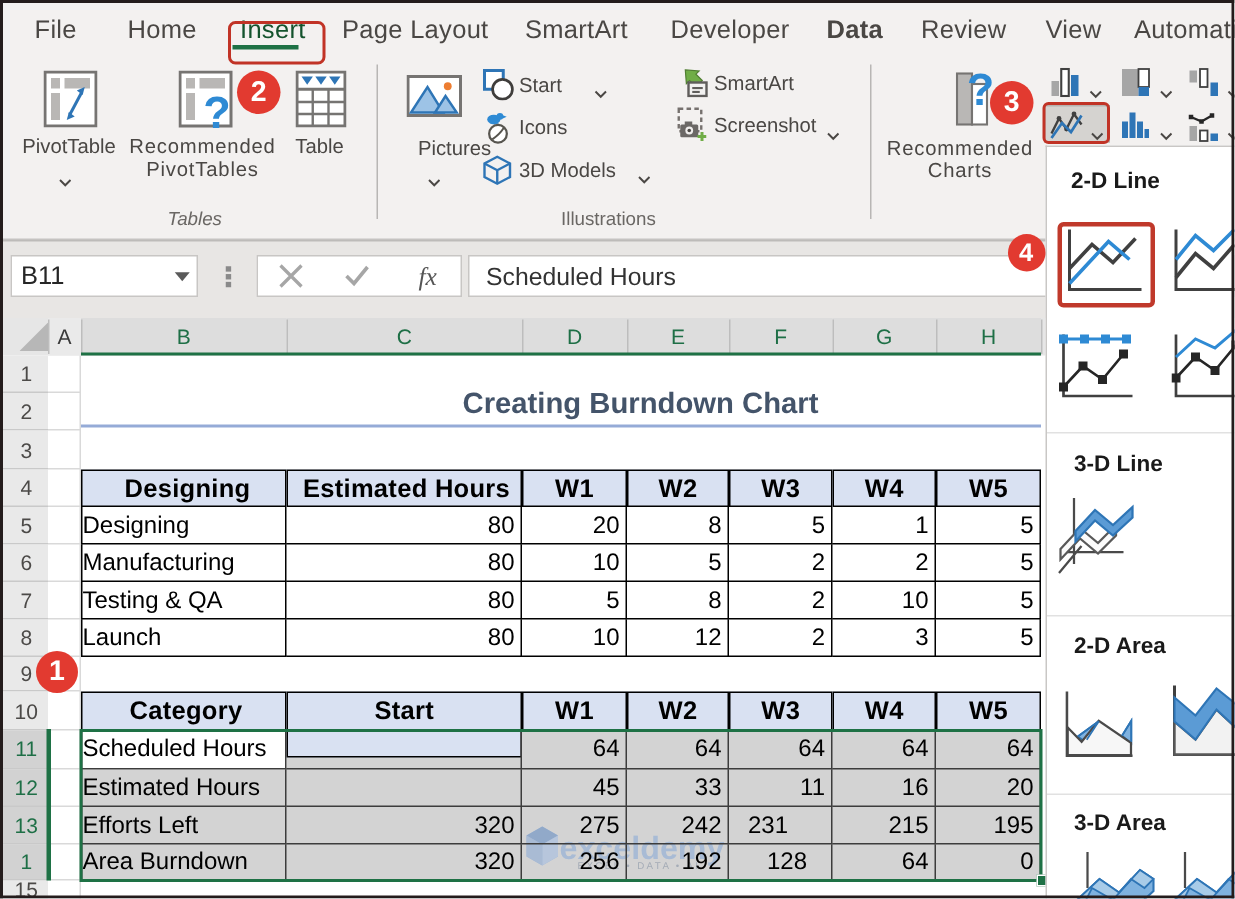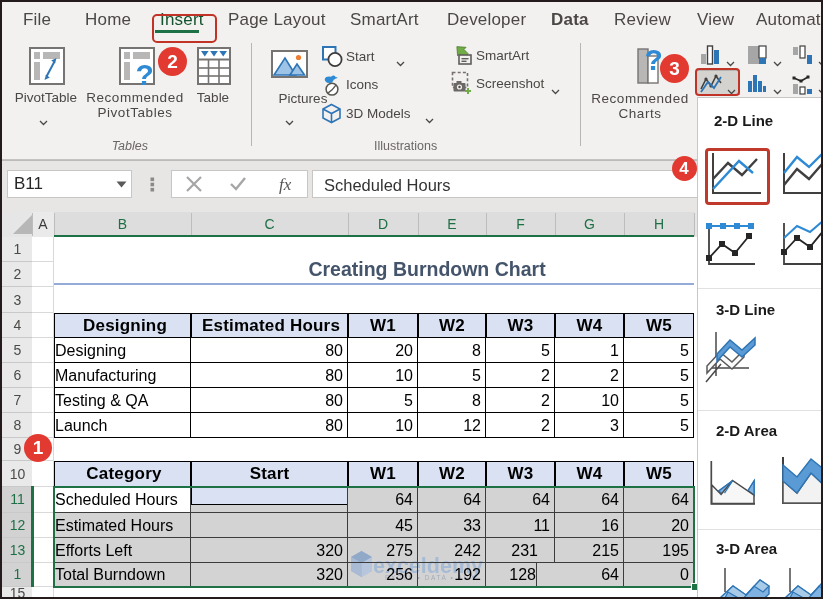--- a/index.html
+++ b/index.html
@@ -351,28 +351,28 @@
 <div class="abs cellb num" style="left:191px;top:512.5px;width:157px;height:25.5px;line-height:25.5px;border:1px solid #3c3c3c;border-top:none;border-left:none;box-sizing:border-box;padding-right:4px;z-index:6;"></div>
 <div class="abs cellb num" style="left:348px;top:512.5px;width:70px;height:25.5px;line-height:25.5px;border:1px solid #3c3c3c;border-top:none;border-left:none;box-sizing:border-box;padding-right:4px;z-index:6;">45</div>
 <div class="abs cellb num" style="left:418px;top:512.5px;width:68px;height:25.5px;line-height:25.5px;border:1px solid #3c3c3c;border-top:none;border-left:none;box-sizing:border-box;padding-right:4px;z-index:6;">33</div>
 <div class="abs cellb num" style="left:486px;top:512.5px;width:69px;height:25.5px;line-height:25.5px;border:1px solid #3c3c3c;border-top:none;border-left:none;box-sizing:border-box;padding-right:4px;z-index:6;">11</div>
 <div class="abs cellb num" style="left:555px;top:512.5px;width:69px;height:25.5px;line-height:25.5px;border:1px solid #3c3c3c;border-top:none;border-left:none;box-sizing:border-box;padding-right:4px;z-index:6;">16</div>
 <div class="abs cellb num" style="left:624px;top:512.5px;width:70px;height:25.5px;line-height:25.5px;border:1px solid #3c3c3c;border-top:none;border-left:none;box-sizing:border-box;padding-right:4px;z-index:6;">20</div>
 <div class="abs cellb" style="left:54px;top:538px;width:137px;height:25px;line-height:25px;border:1px solid #3c3c3c;border-top:none;box-sizing:border-box;padding-left:0px;z-index:6;">Efforts Left</div>
 <div class="abs cellb num" style="left:191px;top:538px;width:157px;height:25px;line-height:25px;border:1px solid #3c3c3c;border-top:none;border-left:none;box-sizing:border-box;padding-right:4px;z-index:6;">320</div>
 <div class="abs cellb num" style="left:348px;top:538px;width:70px;height:25px;line-height:25px;border:1px solid #3c3c3c;border-top:none;border-left:none;box-sizing:border-box;padding-right:4px;z-index:6;">275</div>
 <div class="abs cellb num" style="left:418px;top:538px;width:68px;height:25px;line-height:25px;border:1px solid #3c3c3c;border-top:none;border-left:none;box-sizing:border-box;padding-right:4px;z-index:6;">242</div>
-<div class="abs cellb num" style="left:486px;top:538px;width:69px;height:25px;line-height:25px;border:1px solid #3c3c3c;border-top:none;border-left:none;box-sizing:border-box;padding-right:16px;z-index:6;">231</div>
+<div class="abs cellb num" style="left:486px;top:538px;width:69px;height:25px;line-height:25px;border:1px solid #3c3c3c;border-top:none;border-left:none;box-sizing:border-box;padding-right:16px;z-index:6;text-align:center;">231</div>
 <div class="abs cellb num" style="left:555px;top:538px;width:69px;height:25px;line-height:25px;border:1px solid #3c3c3c;border-top:none;border-left:none;box-sizing:border-box;padding-right:4px;z-index:6;">215</div>
 <div class="abs cellb num" style="left:624px;top:538px;width:70px;height:25px;line-height:25px;border:1px solid #3c3c3c;border-top:none;border-left:none;box-sizing:border-box;padding-right:4px;z-index:6;">195</div>
-<div class="abs cellb" style="left:54px;top:563px;width:137px;height:23.5px;line-height:23.5px;border:1px solid #3c3c3c;border-top:none;box-sizing:border-box;padding-left:0px;z-index:6;">Total Burndown</div>
+<div class="abs cellb" style="left:54px;top:563px;width:137px;height:23.5px;line-height:23.5px;border:1px solid #3c3c3c;border-top:none;box-sizing:border-box;padding-left:0px;z-index:6;">Area Burndown</div>
 <div class="abs cellb num" style="left:191px;top:563px;width:157px;height:23.5px;line-height:23.5px;border:1px solid #3c3c3c;border-top:none;border-left:none;box-sizing:border-box;padding-right:4px;z-index:6;">320</div>
 <div class="abs cellb num" style="left:348px;top:563px;width:70px;height:23.5px;line-height:23.5px;border:1px solid #3c3c3c;border-top:none;border-left:none;box-sizing:border-box;padding-right:4px;z-index:6;">256</div>
 <div class="abs cellb num" style="left:418px;top:563px;width:68px;height:23.5px;line-height:23.5px;border:1px solid #3c3c3c;border-top:none;border-left:none;box-sizing:border-box;padding-right:4px;z-index:6;">192</div>
-<div class="abs cellb num" style="left:468px;top:563px;width:69px;height:23.5px;line-height:23.5px;border:1px solid #3c3c3c;border-top:none;border-left:none;box-sizing:border-box;padding-right:0;z-index:6;">128</div>
+<div class="abs cellb num" style="left:486px;top:563px;width:69px;height:23.5px;line-height:23.5px;border:1px solid #3c3c3c;border-top:none;border-left:none;box-sizing:border-box;padding-right:16px;z-index:6;">128</div>
 <div class="abs cellb num" style="left:555px;top:563px;width:69px;height:23.5px;line-height:23.5px;border:1px solid #3c3c3c;border-top:none;border-left:none;box-sizing:border-box;padding-right:4px;z-index:6;">64</div>
 <div class="abs cellb num" style="left:624px;top:563px;width:70px;height:23.5px;line-height:23.5px;border:1px solid #3c3c3c;border-top:none;border-left:none;box-sizing:border-box;padding-right:4px;z-index:6;">0</div>
 <div class="abs" style="left:53px;top:485.5px;width:642px;height:102px;border:2.5px solid #1e7145;box-sizing:border-box;z-index:10;"></div>
 <div class="abs" style="left:691px;top:583px;width:6px;height:6px;background:#1e7145;border:1px solid #fff;z-index:11;"></div>
 <div class="abs" style="left:344px;top:548px;z-index:3;opacity:0.9;">
 <svg width="200" height="42" viewBox="0 0 200 42">
   <g transform="translate(7,3)">
     <polygon points="10.5,0 21,6 21,20 10.5,26 0,20 0,6" fill="#9db4d4"></polygon>
     <polygon points="10.5,0 21,6 10.5,12 0,6" fill="#8aa5c9"></polygon>
     <polygon points="10.5,12 21,6 21,20 10.5,26" fill="#b4c5dd"></polygon>

